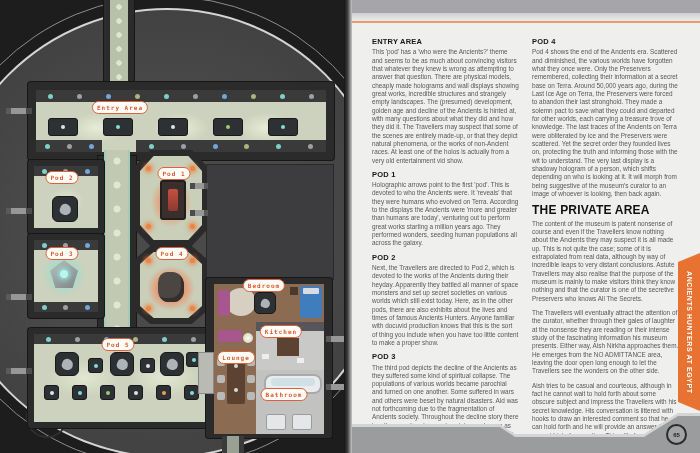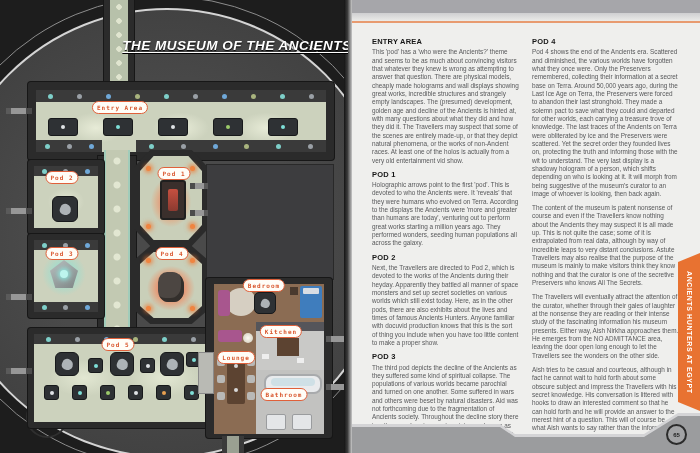--- a/index.html
+++ b/index.html
@@ -67,21 +67,20 @@
 </style>
 </head>
 <body>
 
 <div id="spread">
 
   <div id="left-page">
     <div class="dome-ring2"></div>
     <div class="dome"></div>
     <div class="small-circle"></div>
-    <div class="map-title">THE MUSEUM OF THE ANCIENTS</div>
 
     <div class="wall" style="left:104px;top:0;width:30px;height:92px;border-radius:0;"></div>
     <div class="floor" style="left:110px;top:0;width:18px;height:88px;background-image:radial-gradient(circle at 9px 7px,#e0e5cf 2.5px,rgba(0,0,0,0) 3px);background-size:18px 14px;background-color:#b7c1aa;"></div>
 
     <div class="wall" style="left:28px;top:82px;width:306px;height:78px;"></div>
     <div class="floor" style="left:36px;top:90px;width:290px;height:62px;background:radial-gradient(40px 22px at 60px 38px,#e7ebd7,rgba(0,0,0,0) 70%),radial-gradient(40px 22px at 145px 38px,#e7ebd7,rgba(0,0,0,0) 70%),radial-gradient(40px 22px at 230px 38px,#e7ebd7,rgba(0,0,0,0) 70%),#ccd2bd;"></div>
     <div class="band" style="left:36px;top:90px;width:290px;height:12px;">
         <i></i>
         <i></i>
         <i></i>
@@ -300,20 +299,21 @@
       <p>Holographic arrows point to the first 'pod'. This is devoted to who the Ancients were. It 'reveals' that they were humans who evolved on Terra. According to the displays the Ancients were 'more and greater than humans are today', venturing out to perform great works starting a million years ago. They performed wonders, seeding human populations all across the galaxy.</p>
       <h3>POD 2</h3>
       <p>Next, the Travellers are directed to Pod 2, which is devoted to the works of the Ancients during their heyday. Apparently they battled all manner of space monsters and set up secret societies on various worlds which still exist today. Here, as in the other pods, there are also exhibits about the lives and times of famous Ancients Hunters. Anyone familiar with docuvid production knows that this is the sort of thing you include when you have too little content to make a proper show.</p>
       <h3>POD 3</h3>
       <p>The third pod depicts the decline of the Ancients as they suffered some kind of spiritual collapse. The populations of various worlds became parochial and turned on one another. Some suffered in wars and others were beset by natural disasters. Aid was not forthcoming due to the fragmentation of Ancients society. Throughout the decline story there is a theme; a heroic secret society now known as the Preservers. They fought to save the wondrous society of the Ancients and preserve its secrets when it collapsed.</p>
     </div>
 
     <div class="col col2">
       <h3>POD 4</h3>
       <p>Pod 4 shows the end of the Ancients era. Scattered and diminished, the various worlds have forgotten what they once were. Only the Preservers remembered, collecting their information at a secret base on Terra. Around 50,000 years ago, during the Last Ice Age on Terra, the Preservers were forced to abandon their last stronghold. They made a solemn pact to save what they could and departed for other worlds, each carrying a treasure trove of knowledge. The last traces of the Ancients on Terra were obliterated by ice and the Preservers were scattered. Yet the secret order they founded lives on, protecting the truth and informing those with the wit to understand. The very last display is a shadowy hologram of a person, which shifts depending on who is looking at it. It will morph from being suggestive of the museum's curator to an image of whoever is looking, then back again.</p>
+      <h2>THE PRIVATE AREA</h2>
       <p>The content of the museum is patent nonsense of course and even if the Travellers know nothing about the Ancients they may suspect it is all made up. This is not quite the case; some of it is extrapolated from real data, although by way of incredible leaps to very distant conclusions. Astute Travellers may also realise that the purpose of the museum is mainly to make visitors think they know nothing and that the curator is one of the secretive Preservers who knows All The Secrets.</p>
       <p>The Travellers will eventually attract the attention of the curator, whether through their gales of laughter at the nonsense they are reading or their intense study of the fascinating information his museum presents. Either way, Aish Nirkha approaches them. He emerges from the NO ADMITTANCE area, leaving the door open long enough to let the Travellers see the wonders on the other side.</p>
       <p>Aish tries to be casual and courteous, although in fact he cannot wait to hold forth about some obscure subject and impress the Travellers with his secret knowledge. His conversation is littered with hooks to draw an interested comment so that he can hold forth and he will provide an answer to the merest hint of a question. This will of course be what Aish wants to say rather than the information the Traveller wanted; any excuse is sufficient to get him talking. If the Travellers ask about the Garnette, show Aish any artefacts they have, or just seem interested enough, Aish offers to show them the 'good stuff'.</p>
     </div>
 
     <div class="side-tab" style="background:#e87231;">ANCIENTS HUNTERS AT EGYPT</div>
 
     <div class="footer-hl"></div>
     <div class="footer-bar"></div>
     <div class="page-num">

